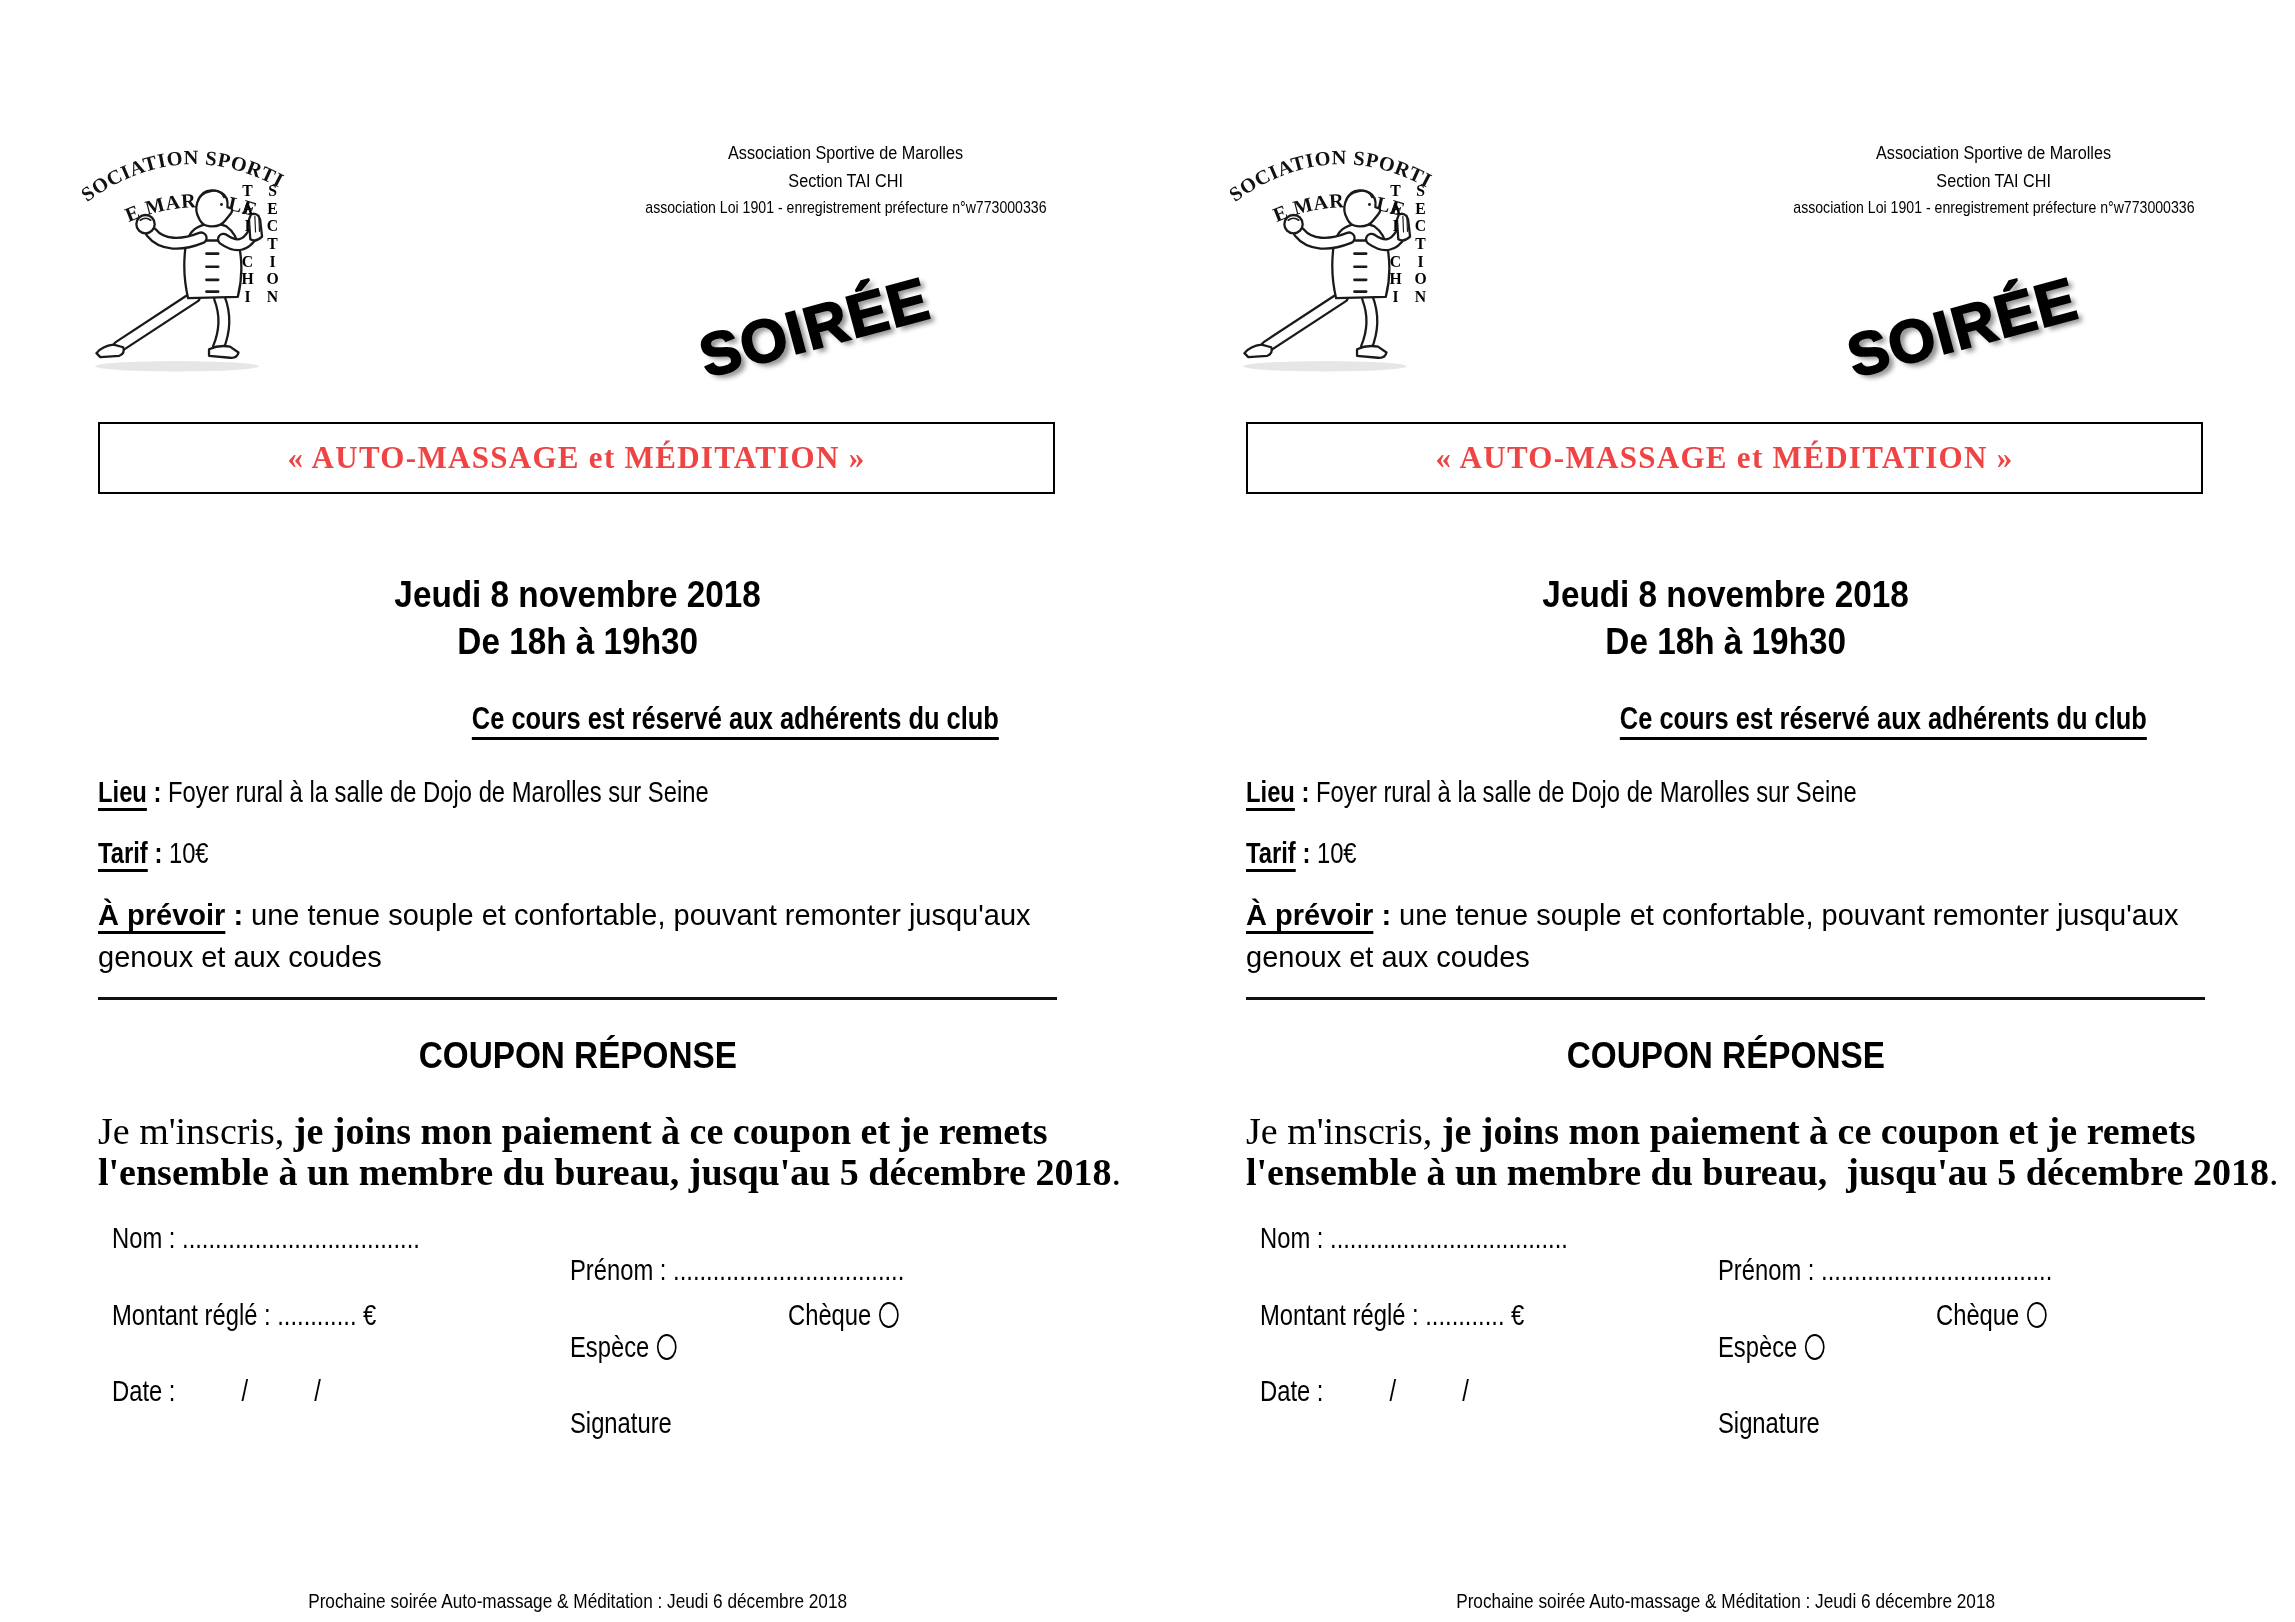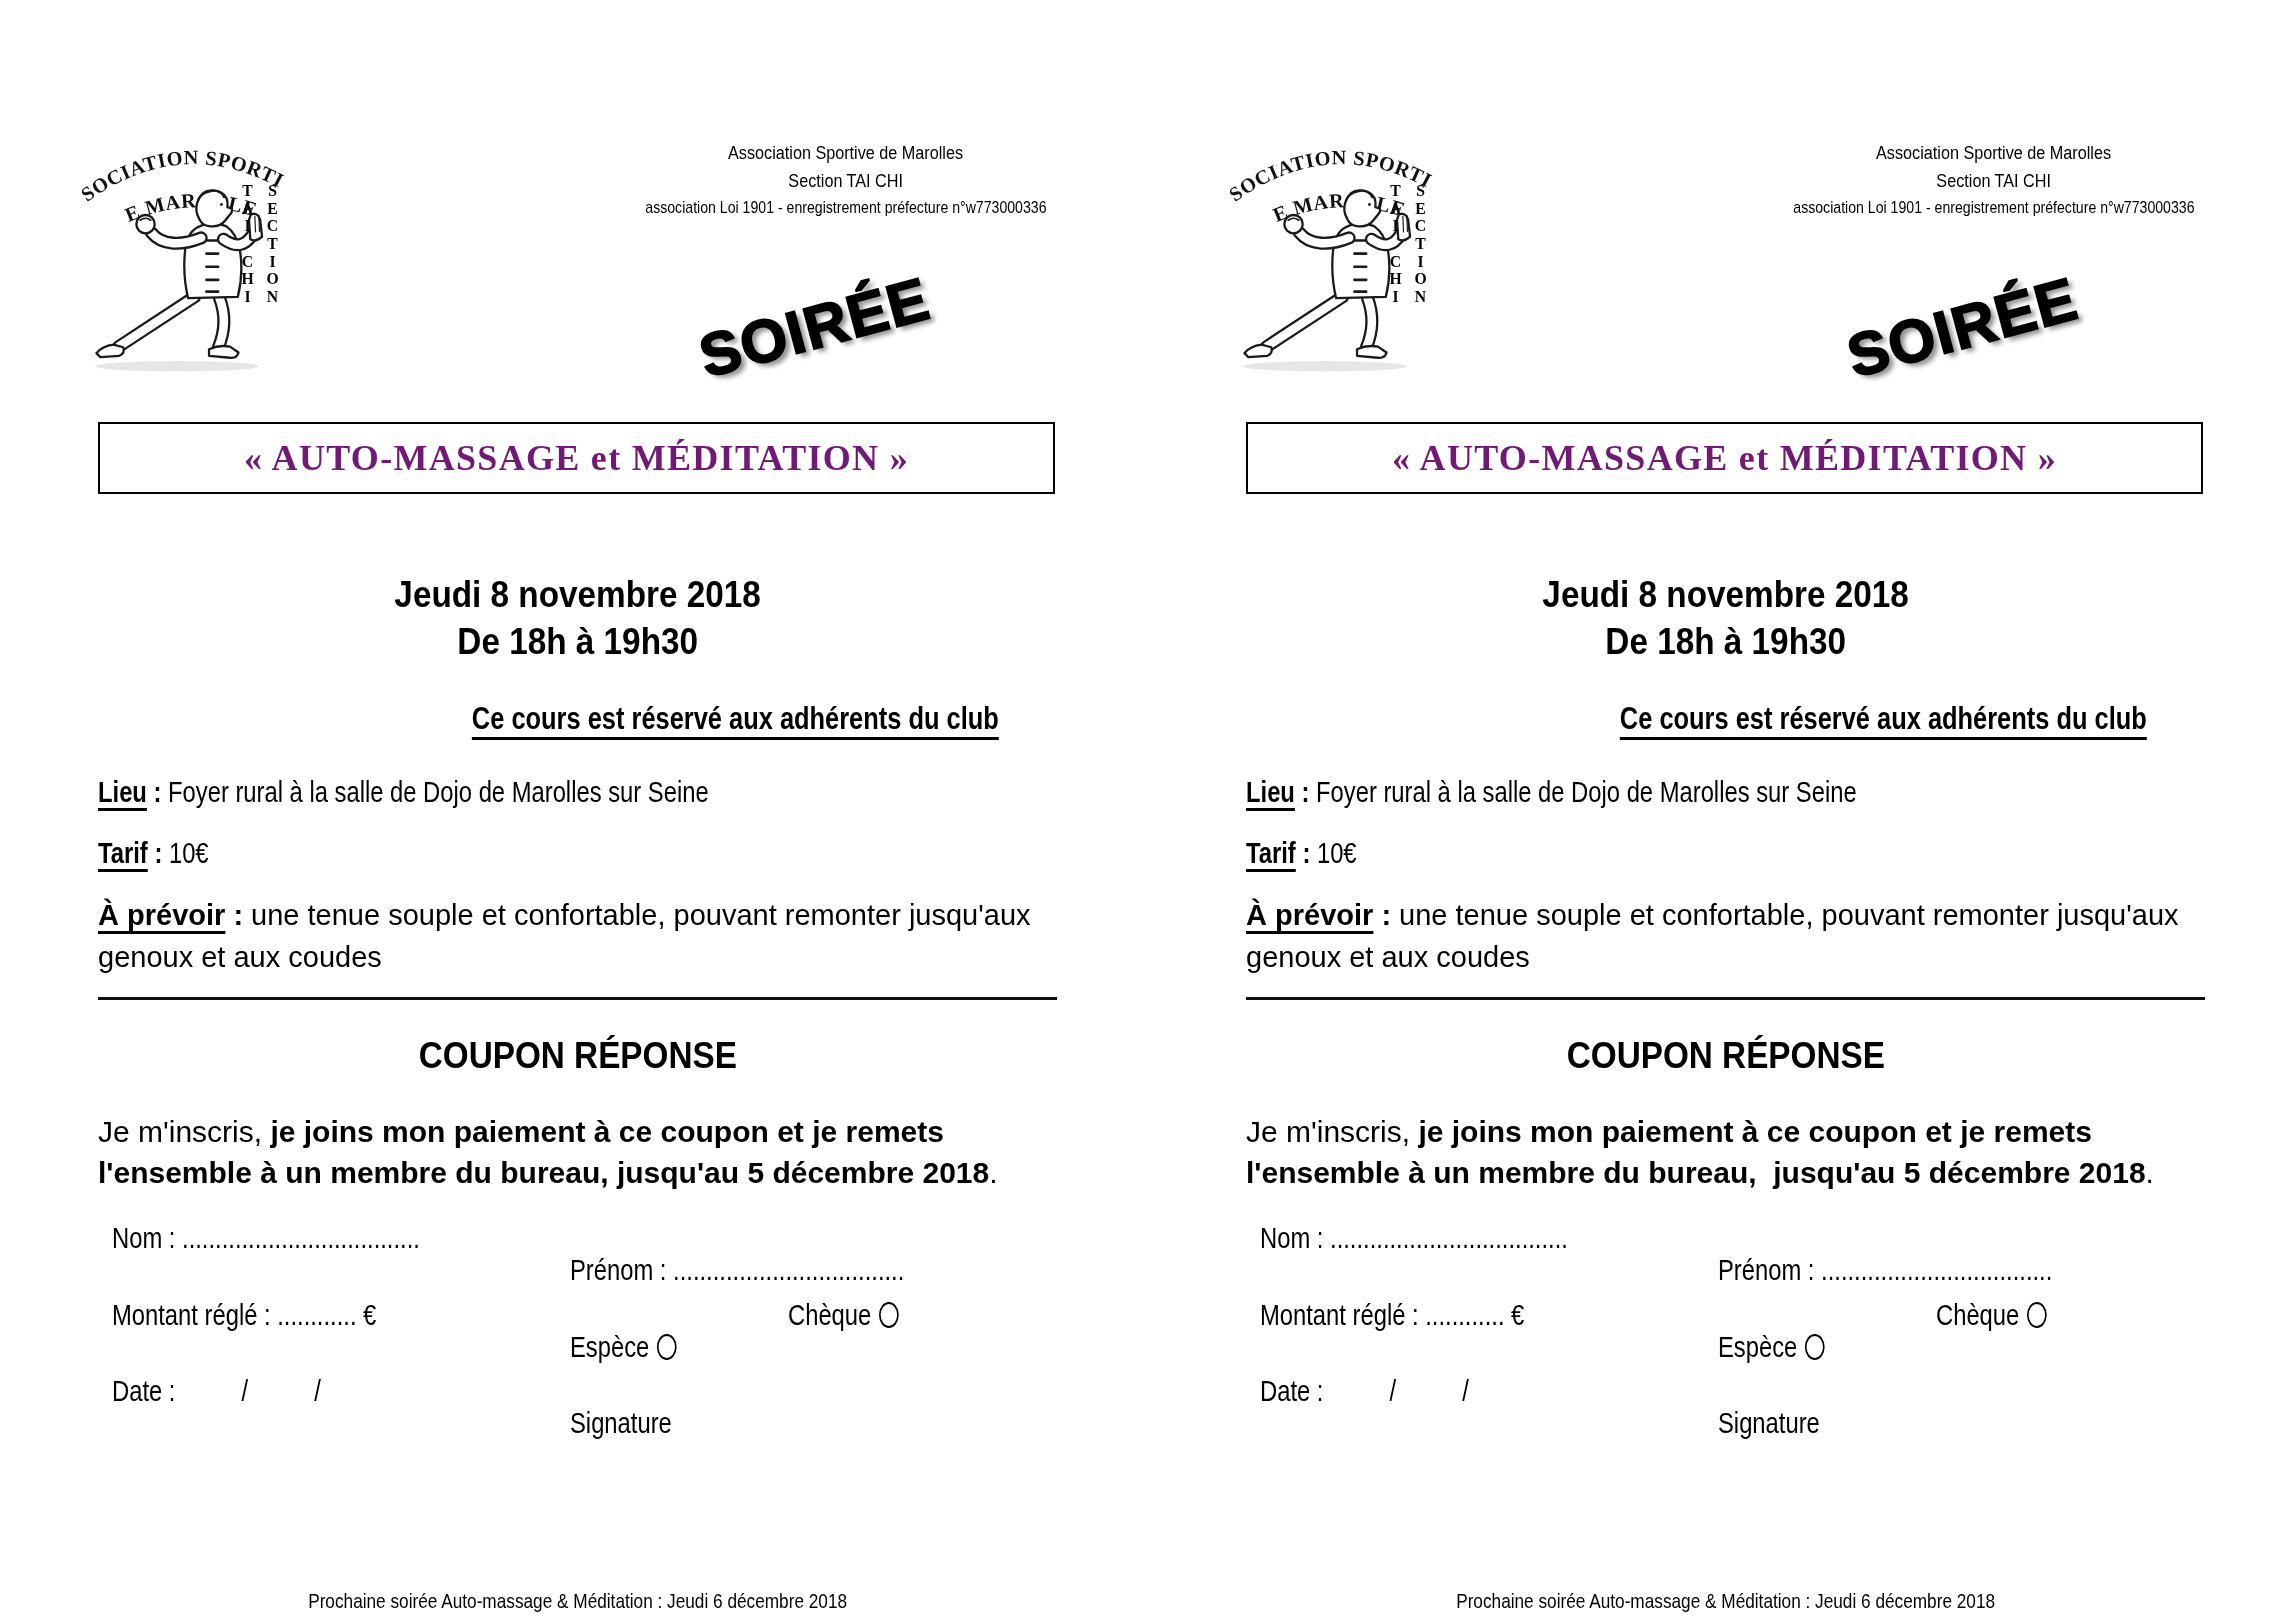--- a/index.html
+++ b/index.html
@@ -33,37 +33,37 @@
   .banner{position:absolute;left:618px;top:262px;width:393px;height:131px;
     display:flex;align-items:center;justify-content:center;
     transform:rotate(-15deg);
     font-size:60px;font-weight:bold;letter-spacing:1.3px;
     -webkit-text-stroke:2px #000;
     text-shadow:3.9px 4.6px 5.2px rgba(0,0,0,0.45);}
 
   
   .title-box{position:absolute;left:98px;top:422px;width:953px;height:68px;
     border:2.6px solid #000;display:flex;align-items:center;justify-content:center;}
-  .title-text{font-family:"Liberation Serif",serif;font-weight:bold;font-size:36px;
-    letter-spacing:1.3px;color:#701a75;white-space:nowrap;}
+  .title-text{font-family:"Liberation Serif",serif;font-weight:bold;font-size:31px;
+    letter-spacing:1.3px;color:#ef4444;white-space:nowrap;}
 
   .date-block{position:absolute;left:98px;top:571px;width:959px;text-align:center;
     font-size:37px;font-weight:bold;line-height:47px;}
   .restriction{position:absolute;left:98px;top:701px;width:959px;text-align:right;
     font-size:31px;font-weight:bold;}
   .restriction .u{text-underline-offset:7.9px;}
 
   .para{position:absolute;left:98px;margin:0;font-size:29px;line-height:42px;}
   .para-lieu{top:771px;} .para-tarif{top:832px;} .para-prevoir{top:894px;}
 
   .hr{position:absolute;left:98px;top:997px;width:959px;height:3.3px;background:#111;}
 
   .coupon-title{position:absolute;left:98px;top:1035px;width:959px;text-align:center;
     font-size:37px;font-weight:bold;}
-  .coupon-intro{position:absolute;left:98px;top:1111px;margin:0;font-size:30px;line-height:41px;}
+  .coupon-intro{position:absolute;left:98px;top:1111px;margin:0;font-size:38px;line-height:41px;font-family:Liberation Serif, serif;}
   .coupon-intro .pre2{white-space:pre-wrap;}
 
   .form-row{position:absolute;left:98px;height:39px;font-size:29px;}
   .row-nom{top:1222px;} .row-montant{top:1299px;} .row-date{top:1375px;}
   .cell{position:absolute;top:0;}
   .cell-a{left:14px;} .cell-b{left:472px;margin-top:32px;} .cell-c{left:690px;}
   .circ{display:inline-block;width:20px;height:21.6px;border:2px solid #000;border-radius:50%;
     vertical-align:-2.6px;margin-left:9.2px;}
 
   .footer{position:absolute;left:98px;top:1589px;width:959px;text-align:center;font-size:21px;}

